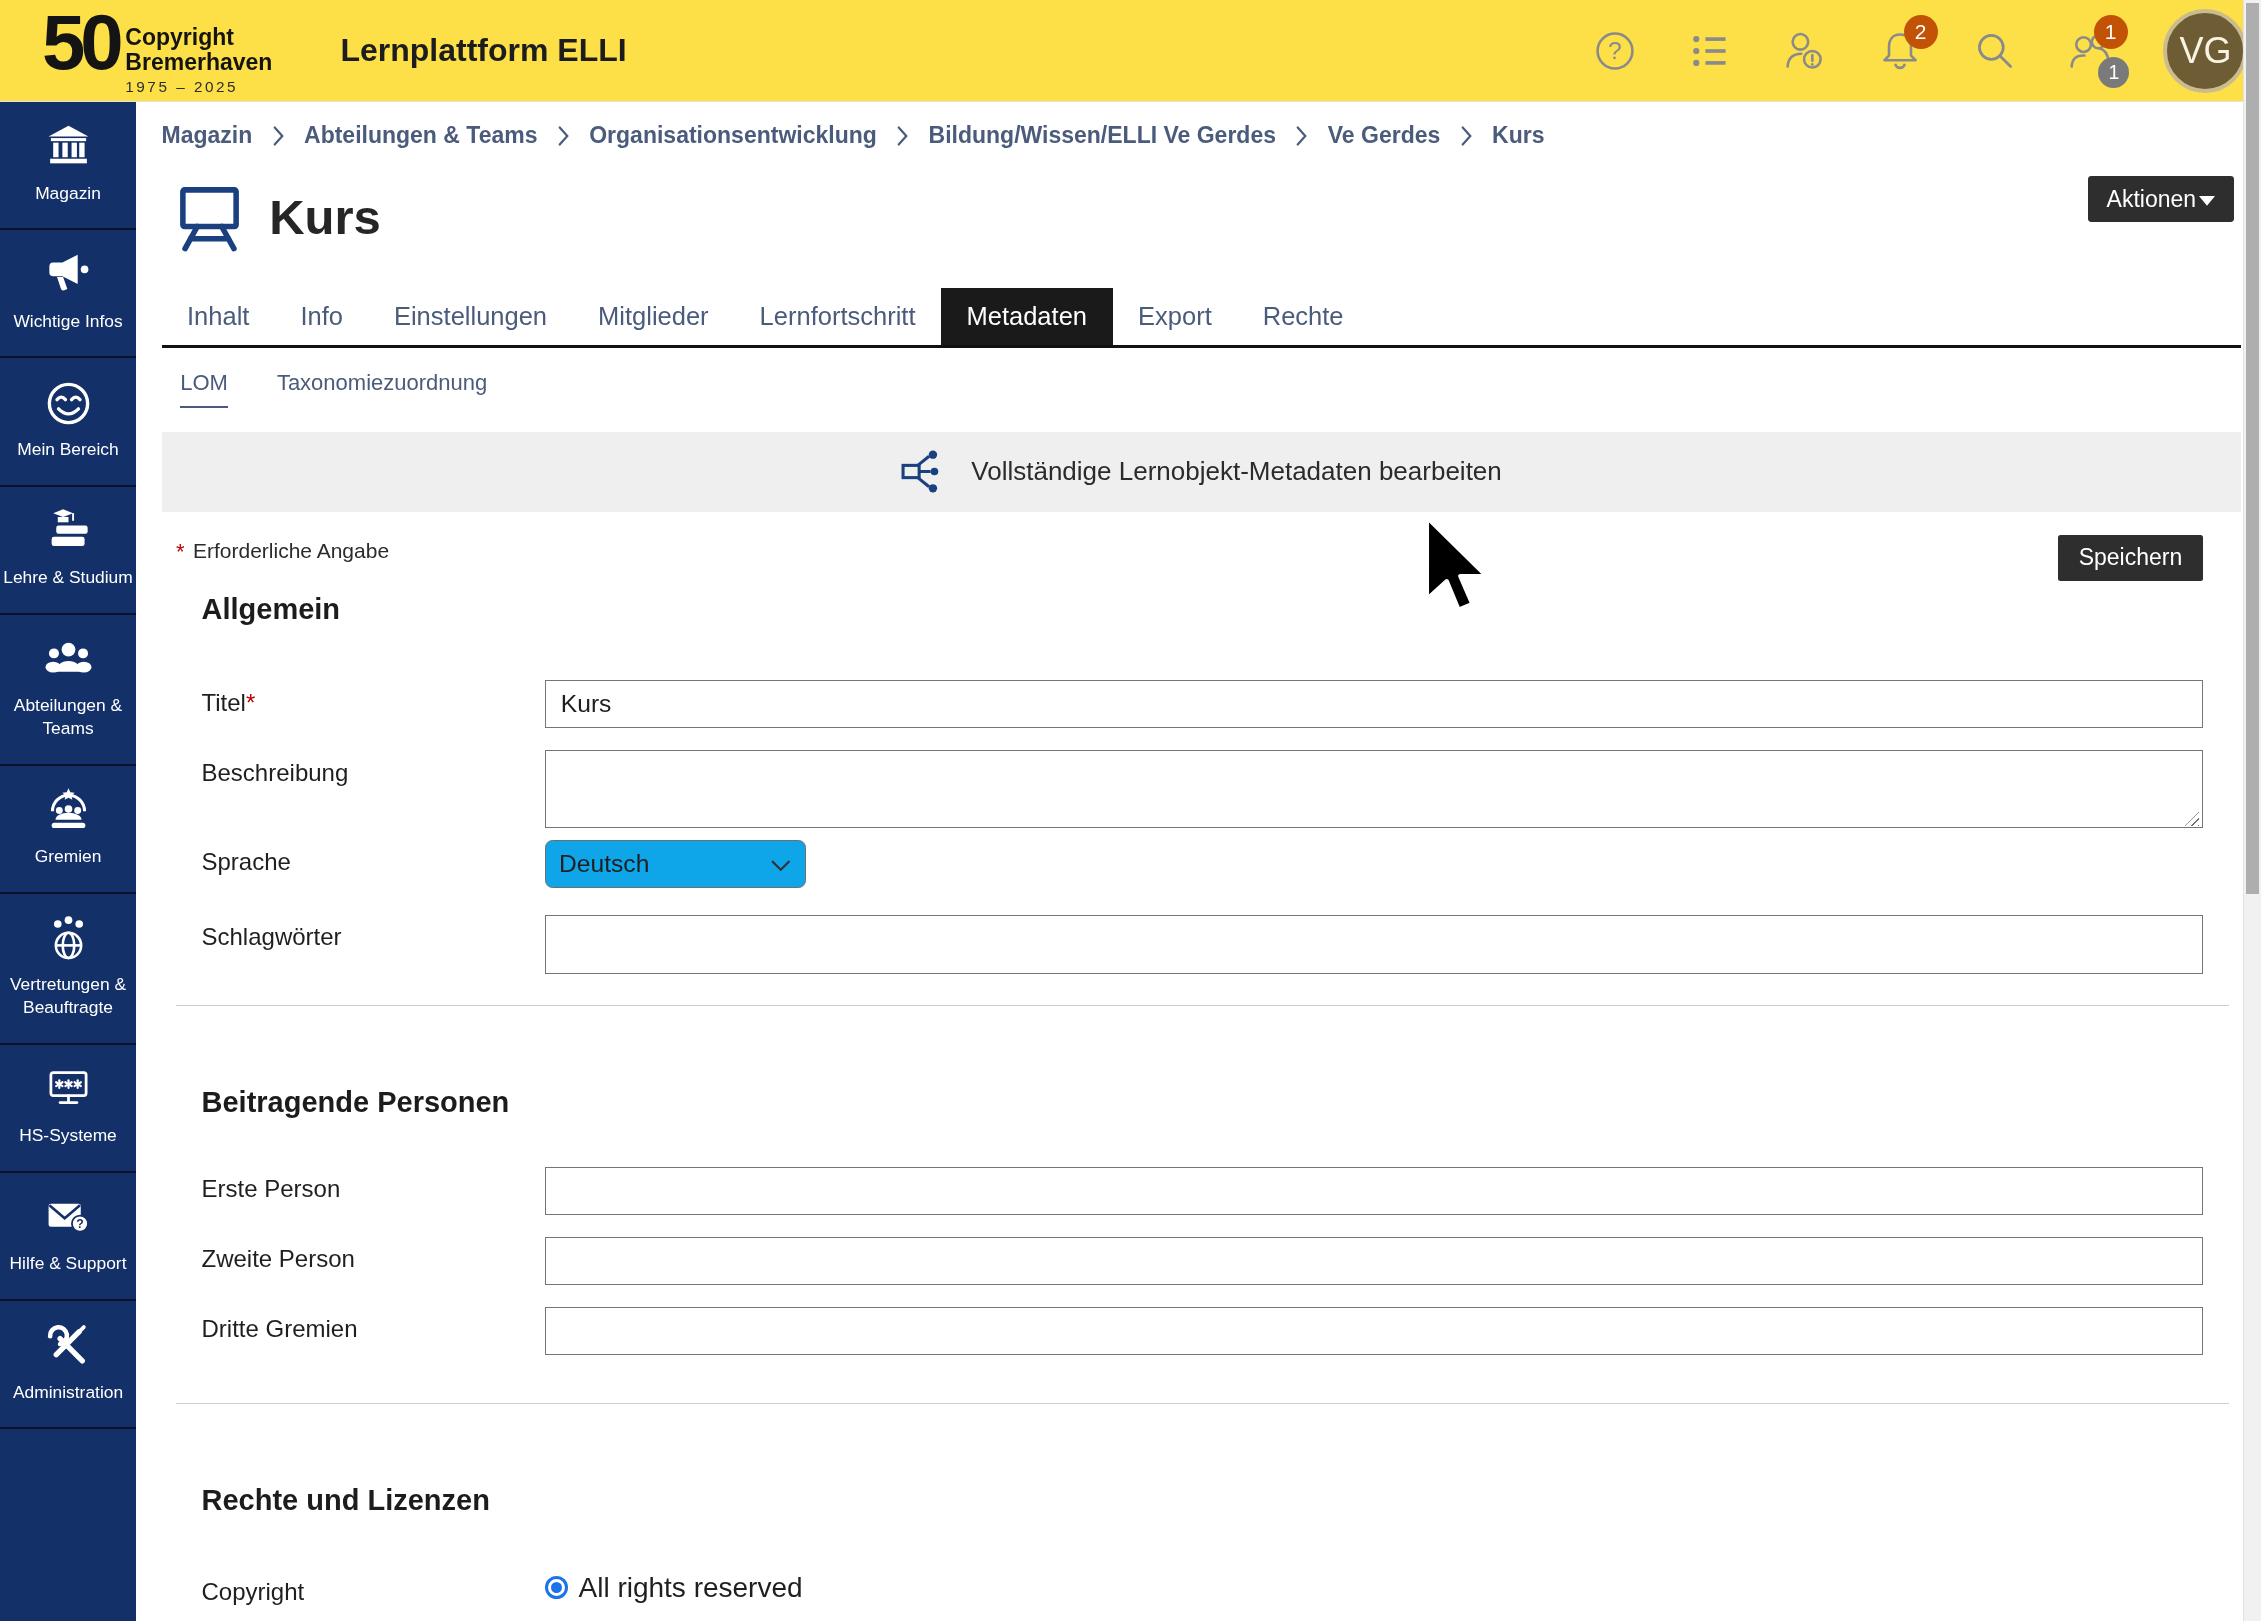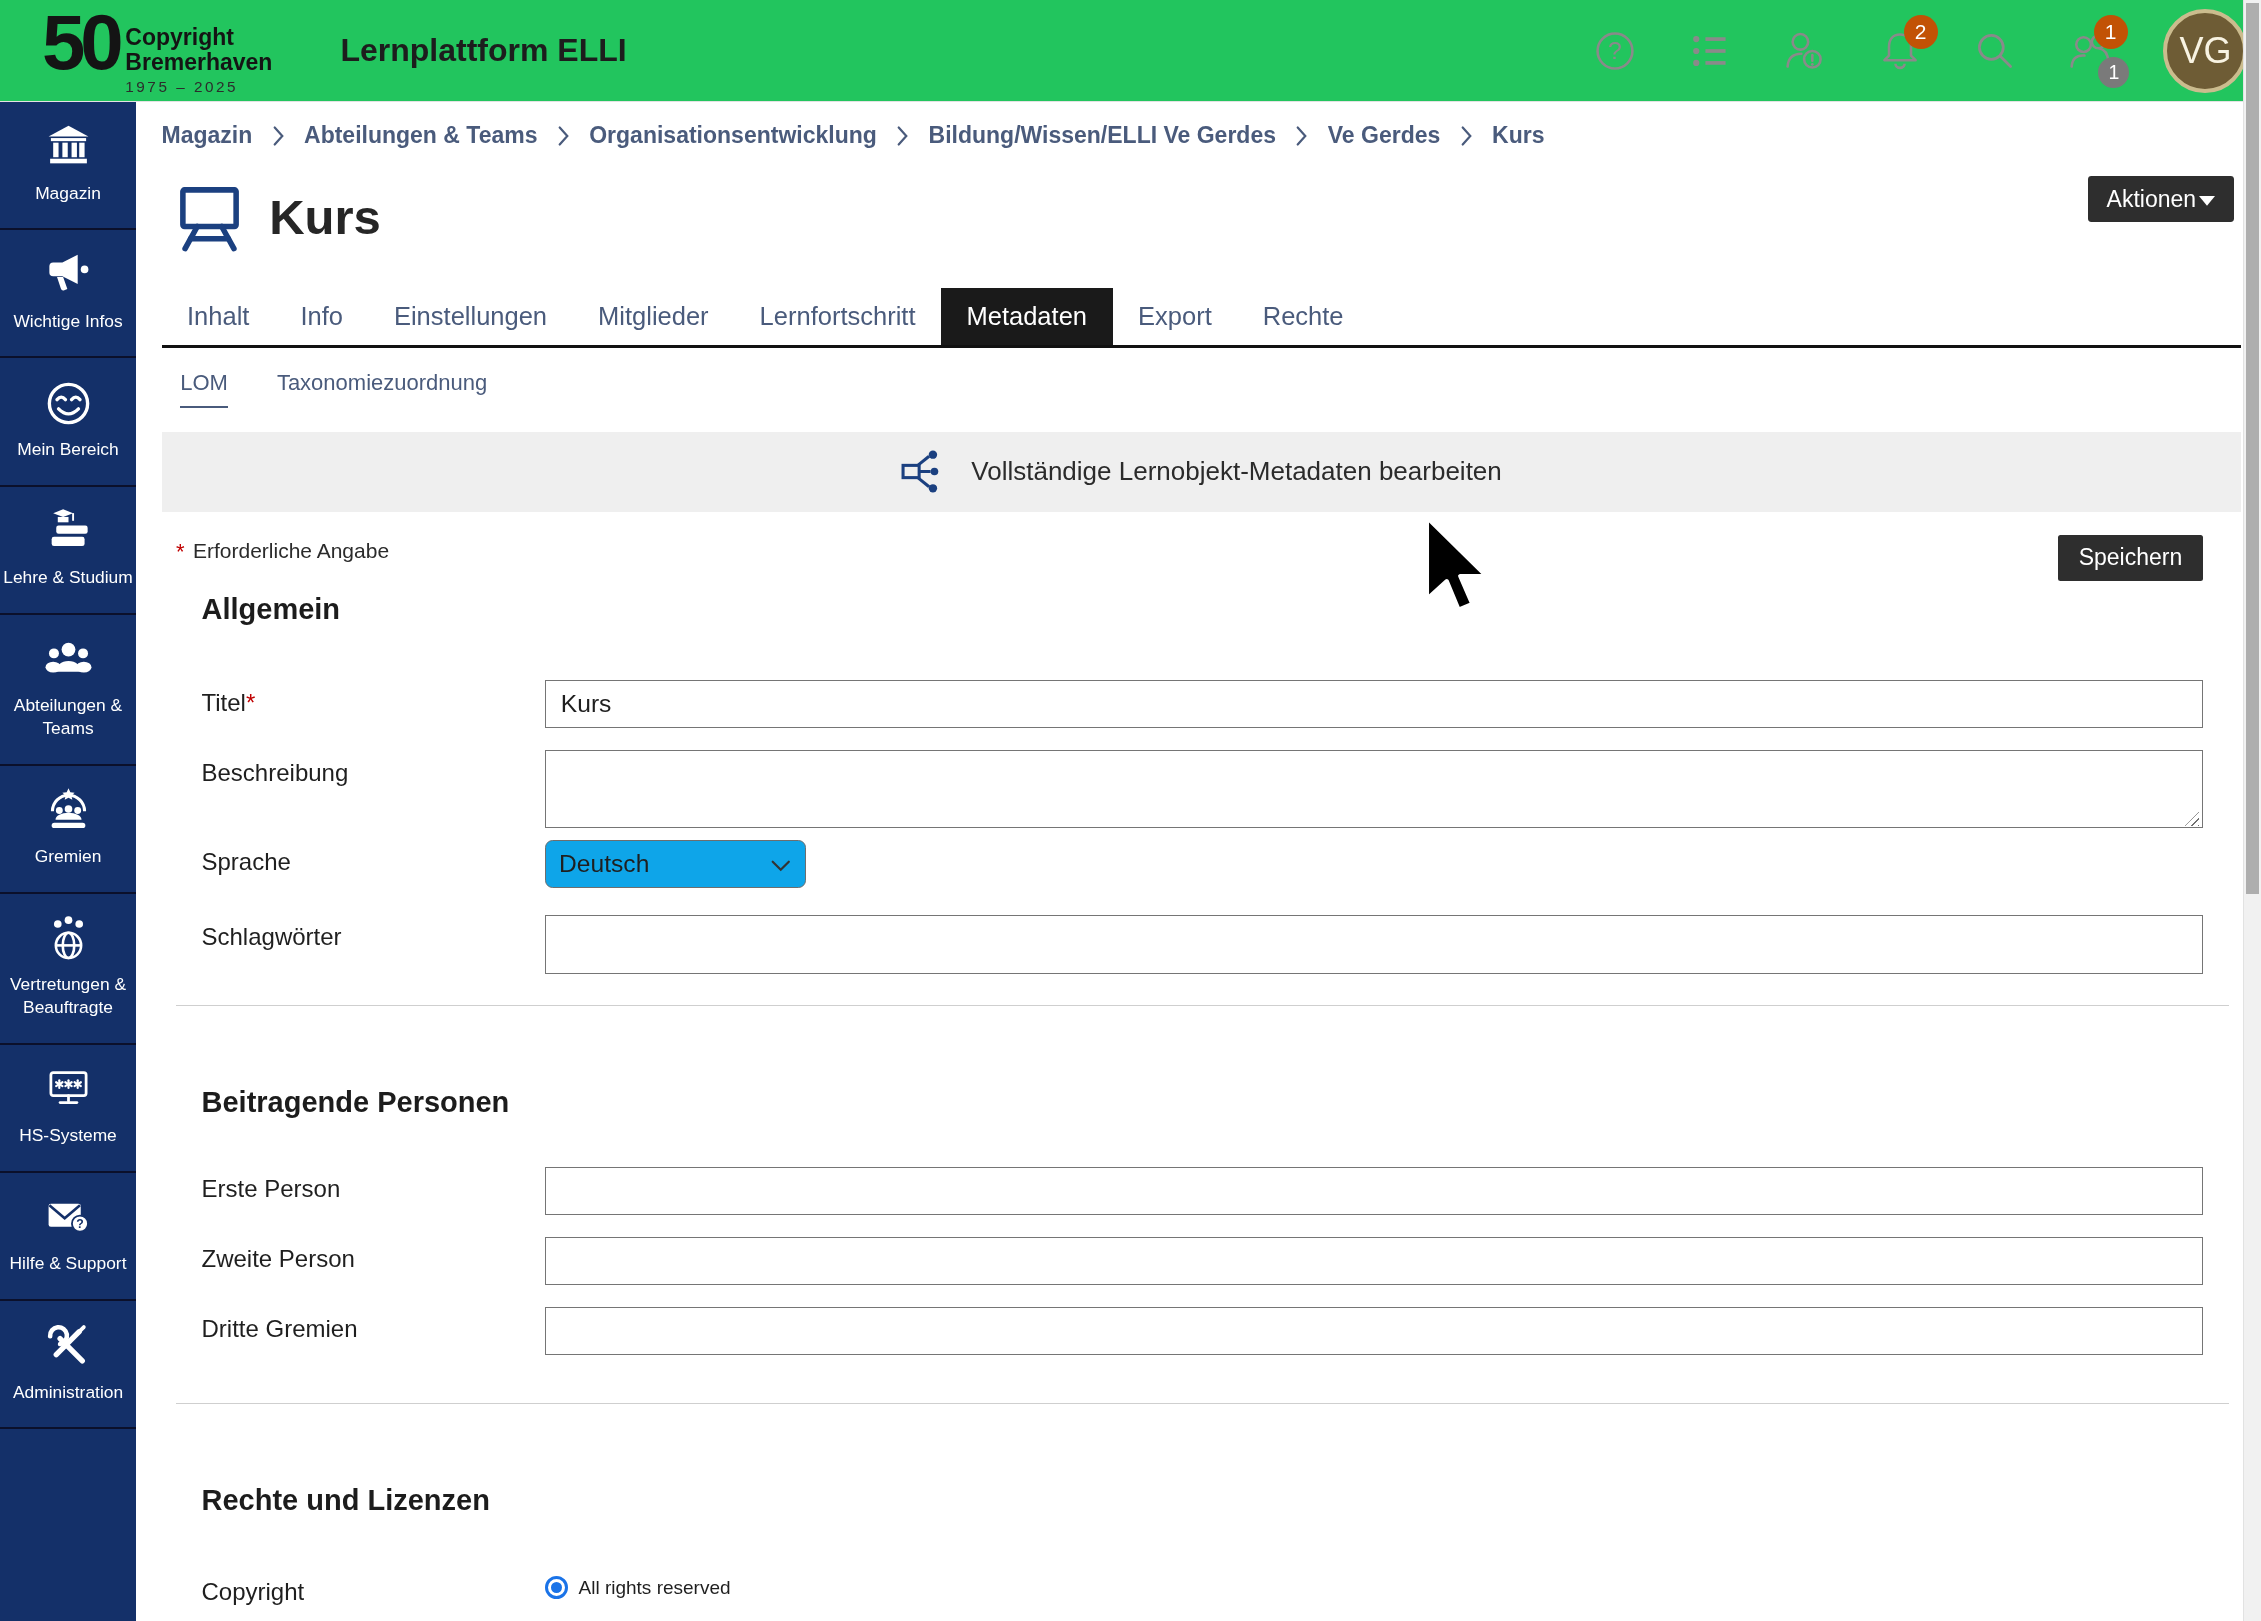--- a/index.html
+++ b/index.html
@@ -2,21 +2,21 @@
 <html style="font-size:13.6px"><head>
 <meta charset="utf-8">
 <style>
   html,body{margin:0;padding:0;}
   body{
     width:2261px;height:1621px;overflow:hidden;position:relative;
     background:#ffffff;font-family:"Liberation Sans",sans-serif;color:#1f1f1f;
   }
   
   .topbar{height:102px;display:flex;align-items:center;padding:0 13.6px 0 42px;
-    box-sizing:border-box;background:#22c55e;border-bottom:1.7px solid #e3e3e3;}
+    box-sizing:border-box;background:#fde047;border-bottom:1.7px solid #e3e3e3;}
   .logo{display:flex;align-items:flex-start;}
   .logo-50{font-size:78px;font-weight:700;letter-spacing:-5.1px;line-height:.95;color:#141414;}
   .logo-text{margin-left:6.8px;margin-top:20.4px;}
   .logo-name{font-size:23px;font-weight:700;line-height:1.05;color:#141414;}
   .logo-years{font-size:15.3px;letter-spacing:2.5px;color:#2c2c2c;margin-top:4.2px;}
   .app-title{font-size:32px;font-weight:700;color:#1d1d1d;margin-left:68px;}
   .topbar-icons{margin-left:auto;display:flex;align-items:center;gap:51px;}
   .tool{position:relative;width:44px;height:44px;cursor:pointer;}
   .tool svg{width:44px;height:44px;display:block;}
   .badge{position:absolute;border-radius:50%;color:#fff;display:flex;align-items:center;
@@ -80,21 +80,21 @@
   .resize-grip{position:absolute;right:3.4px;bottom:5.1px;width:14.4px;height:14.4px;
     background:repeating-linear-gradient(135deg,transparent 0 3.4px,#707070 3.4px 5.1px);
     clip-path:polygon(100% 0,100% 100%,0 100%);cursor:nwse-resize;}
   .select{width:261px;height:48px;box-sizing:border-box;border:1.7px solid #6e6e6e;border-radius:7.6px;
     display:flex;align-items:center;justify-content:space-between;padding:0 13.6px 0 13.6px;
     font-size:24.6px;color:#1f1f1f;background:#0ea5e9;cursor:pointer;}
   .divider{border:none;border-top:1.7px solid #cfcfcf;margin:31px -26px 0 -26px;}
   .divider2{margin-top:48px;}
   .frow-person{margin-top:22px;}
   .frow-person-first{margin-top:48px;}
-  .radio-wrap{display:flex;align-items:center;gap:11px;font-size:19px;color:#1f1f1f;}
+  .radio-wrap{display:flex;align-items:center;gap:11px;font-size:28px;color:#1f1f1f;}
   .radio{width:23px;height:23px;box-sizing:border-box;border:3px solid #1a73e8;border-radius:50%;
     position:relative;flex-shrink:0;cursor:pointer;background:#fff;}
   .radio::after{content:"";position:absolute;inset:3px;border-radius:50%;background:#1a73e8;}
   
   .scrollbar{position:absolute;right:0;top:0;bottom:0;width:17px;background:#f1f1f1;border-left:0.8px solid #e2e2e2;}
   .scroll-thumb{position:absolute;left:1.7px;right:1.7px;top:2.5px;height:891px;background:#aeaeae;}
   
   .cursor{position:absolute;left:1411px;top:508px;width:83px;height:115px;pointer-events:none;z-index:50;}
 </style>
 </head>

